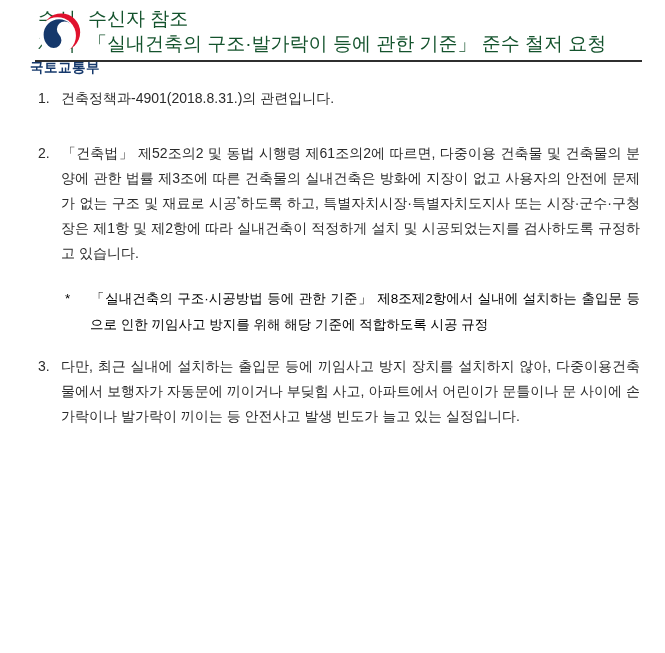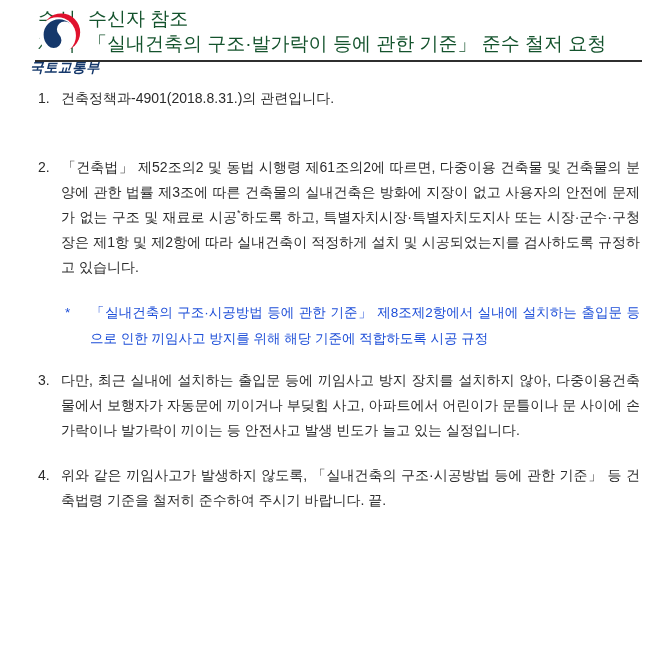--- a/index.html
+++ b/index.html
@@ -21,21 +21,20 @@
     box-sizing: border-box;
     padding: 0 25px 0 38px;
   }
   
   .logo {
     position: absolute;
     left: 30px;
     top: 6px;
     width: 60px;
     text-align: center;
-    font-style: italic;
   }
   .logo svg { display: block; margin: 0 auto; }
   .logo-label {
     margin-top: 3px;
     font-size: 13.5px;
     font-weight: bold;
     letter-spacing: 0.5px;
     color: #15386b;
     white-space: nowrap;
   }
@@ -74,32 +73,32 @@
     padding-left: 23px;
     text-indent: -23px;
     color: #2b2b2b;
   }
   .para .num {
     display: inline-block;
     width: 23px;
     text-indent: 0;
   }
   .p1 { margin-top: 24px; }
-  .p2 { margin-top: 44px; }
+  .p2 { margin-top: 30px; }
   .p3 { margin-top: 16px; }
   .p4 { margin-top: 20px; }
   .footnote {
     margin: 20px 0 0 27px;
     font-size: 13.5px;
     line-height: 26px;
     text-align: justify;
     word-break: break-all;
     padding-left: 25px;
     text-indent: -25px;
-    color: #1d4ed8;
+    color: #000000;
   }
   .footnote .fn-marker {
     display: inline-block;
     width: 25px;
     text-indent: 0;
     text-align: left;
   }
   sup.note {
     font-size: 9px;
     line-height: 0;
@@ -147,18 +146,15 @@
     </p>
 
     <p class="footnote">
       <span class="fn-marker">*</span><span>「실내건축의 구조·시공방법 등에 관한 기준」 제8조제2항에서 실내에 설치하는 출입문 등으로 인한 끼임사고 방지를 위해 해당 기준에 적합하도록 시공 규정</span>
     </p>
 
     <p class="para p3">
       <span class="num">3.</span><span>다만, 최근 실내에 설치하는 출입문 등에 끼임사고 방지 장치를 설치하지 않아, 다중이용건축물에서 보행자가 자동문에 끼이거나 부딪힘 사고, 아파트에서 어린이가 문틀이나 문 사이에 손가락이나 발가락이 끼이는 등 안전사고 발생 빈도가 늘고 있는 실정입니다.</span>
     </p>
 
-    <p class="para p4">
-      <span class="num">4.</span><span>위와 같은 끼임사고가 발생하지 않도록, 「실내건축의 구조·시공방법 등에 관한 기준」 등 건축법령 기준을 철저히 준수하여 주시기 바랍니다.  끝.</span>
-    </p>
 
   </main>
 </div>
 
 </body></html>

